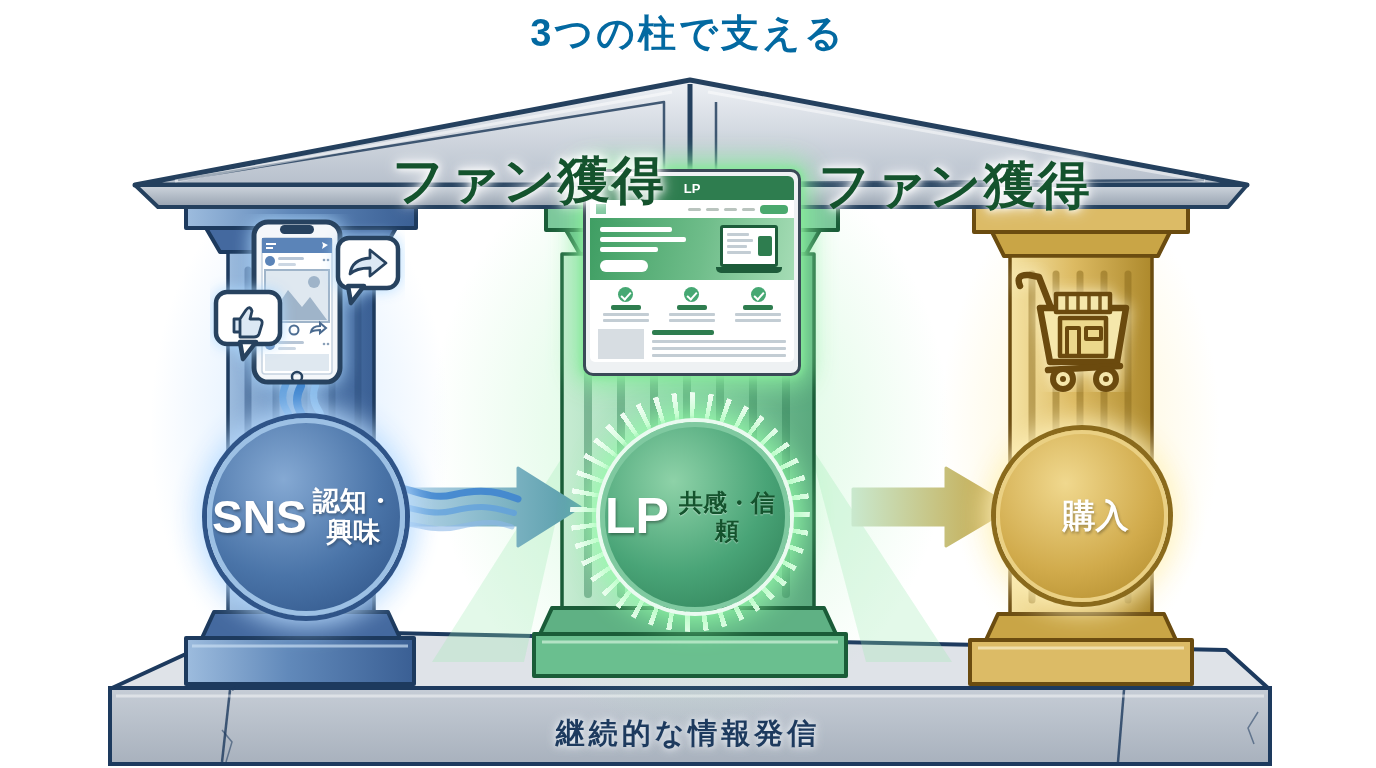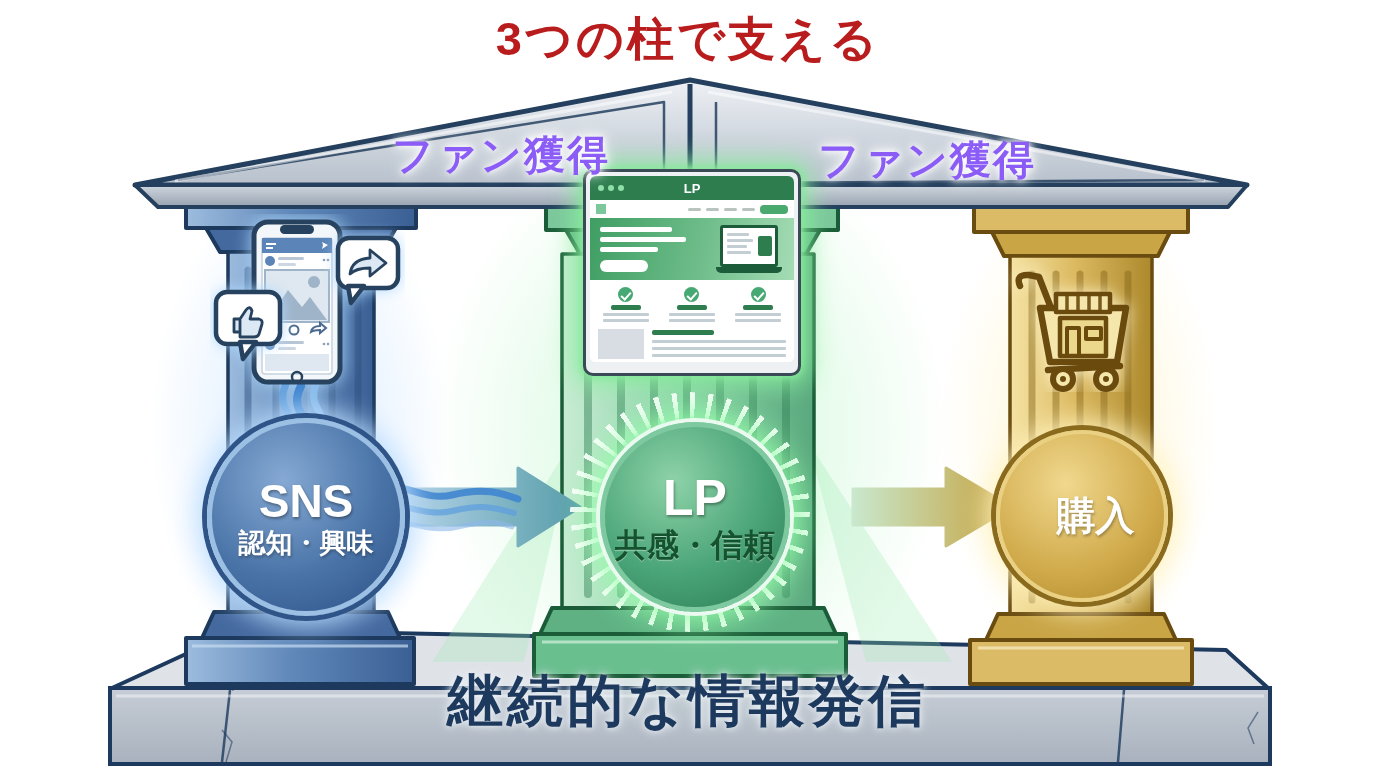--- a/index.html
+++ b/index.html
@@ -5,39 +5,40 @@
   html,body { margin:0; padding:0; background:#ffffff; }
   .scene {
     position:relative; width:1376px; height:768px; overflow:hidden;
     font-family:"Liberation Sans", sans-serif; background:#ffffff;
   }
   svg { display:block; }
 
   
   .main-title {
     position:absolute; left:0; top:8px; width:100%; text-align:center;
-    font-size:47px; font-weight:bold; color:#b91c1c; letter-spacing:3px; z-index:6;
+    font-size:38px; font-weight:bold; color:#0369a1; letter-spacing:3px; z-index:6;
   }
   .roof-label {
-    position:absolute; font-size:41px; font-weight:bold; color:#8b5cf6; z-index:6;
+    position:absolute; font-size:52px; font-weight:bold; color:#14532d; z-index:6;
     text-shadow:0 0 6px #fff, 0 0 12px #fff, 0 0 18px rgba(255,255,255,.9);
     letter-spacing:2px;
+    margin-top:18px;
   }
   .roof-label.left  { left:392px; top:128px; }
   .roof-label.right { left:818px; top:133px; }
   .base-label {
-    position:absolute; left:0; top:664px; width:100%; text-align:center;
-    font-size:56px; font-weight:bold; color:#1d3a5e; letter-spacing:4px; z-index:6;
+    position:absolute; left:0; top:714px; width:100%; text-align:center;
+    font-size:29px; font-weight:bold; color:#1d3a5e; letter-spacing:4px; z-index:6;
     text-shadow:0 0 6px rgba(235,240,246,.95), 0 0 12px rgba(235,240,246,.8);
   }
 
   
   .badge-circle {
     position:absolute; border-radius:50%; z-index:5;
-    display:flex; flex-direction:column; align-items:center; justify-content:center;
+    display:flex; flex-direction:row; align-items:center; justify-content:center;
     text-align:center; line-height:1.15;
   }
   .circle-title { font-weight:bold; color:#fff; text-shadow:1px 2px 3px rgba(0,0,0,.35); }
   .circle-sub   { font-weight:bold; color:#fff; text-shadow:1px 2px 3px rgba(0,0,0,.3); }
 
   .sns-circle {
     left:207px; top:418px; width:188px; height:188px;
     background:radial-gradient(circle at 38% 30%, #85a9d3, #4a74a8 55%, #2f5488 95%);
     border:5px solid #9cc0e4;
     box-shadow:0 0 0 5px #2f5488, 0 0 26px 10px rgba(185,220,255,.95);
@@ -52,30 +53,30 @@
     -webkit-mask:radial-gradient(circle, transparent 52%, #000 57%, #000 74%, transparent 80%);
     mask:radial-gradient(circle, transparent 52%, #000 57%, #000 74%, transparent 80%);
   }
   .lp-circle {
     left:600px; top:422px; width:180px; height:180px;
     background:radial-gradient(circle at 38% 30%, #8ed2a8, #49a477 55%, #2f8057 95%);
     border:5px solid #7fc9a0;
     box-shadow:0 0 0 4px #eafaf0, 0 0 30px 12px rgba(150,255,170,.9);
   }
   .lp-circle .circle-title { font-size:50px; }
-  .lp-circle .circle-sub   { font-size:32px; color:#14532d; text-shadow:0 1px 1px rgba(255,255,255,.45); }
+  .lp-circle .circle-sub   { font-size:24px; color:#14532d; text-shadow:0 1px 1px rgba(255,255,255,.45); }
 
   .ec-circle {
     left:996px; top:430px; width:164px; height:164px;
     background:radial-gradient(circle at 40% 30%, #f0d88e, #d1ab4c 58%, #b28c2c 95%);
     border:4px solid #ead083;
     box-shadow:0 0 0 5px #8a6a1c, 0 0 26px 10px rgba(255,242,190,.95);
   }
   .ec-circle .circle-title { font-size:37px; }
-  .ec-circle .circle-sub   { font-size:39px;margin-left:27px; }
+  .ec-circle .circle-sub   { font-size:33px;margin-left:27px; }
 
   
   .browser {
     position:absolute; left:583px; top:169px; width:204px; height:193px; z-index:3;
     background:#eef1f3; border:3px solid #3a4a57; border-radius:10px; padding:4px;
     box-shadow:0 0 24px 9px rgba(140,240,160,.85), 0 0 6px 2px rgba(120,220,140,.9);
   }
   .b-titlebar {
     position:relative; height:24px; background:#2e7d4f; border-radius:6px 6px 0 0;
     display:flex; align-items:center; padding-left:8px;

